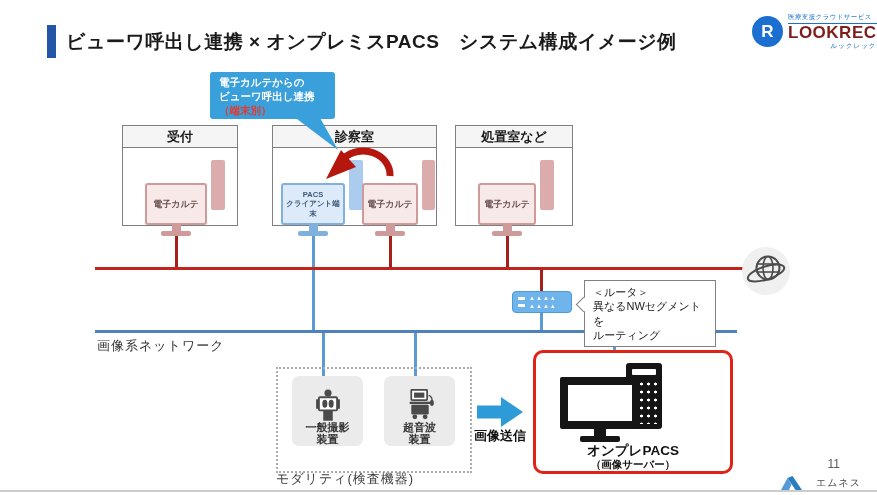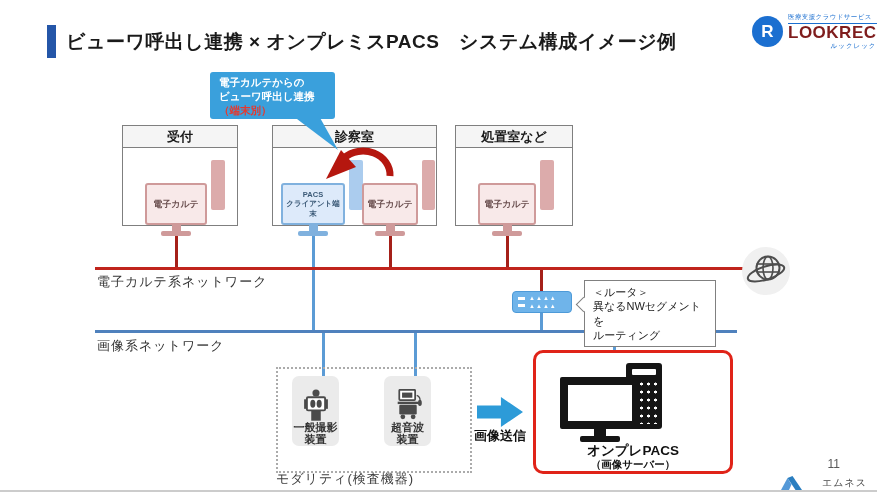--- a/index.html
+++ b/index.html
@@ -54,21 +54,21 @@
   .router { left:512px; top:291px; width:60px; height:22px; background:#6fb4ea; border:1.5px solid #4d9ad8; border-radius:4px; padding:2px 5px; display:flex; flex-direction:column; justify-content:space-evenly; z-index:4; }
   .r-row { display:flex; align-items:center; gap:4px; line-height:1; }
   .r-bar { width:7px; height:2.5px; background:#ffffff; }
   .r-ports { color:#ffffff; font-size:6px; letter-spacing:1px; }
   .router-callout { left:584px; top:280px; width:132px; background:#ffffff; border:1px solid #808080; padding:4px 8px; font-size:11px; line-height:1.3; color:#222222; z-index:5; }
   .rc-tail { left:-7px; top:18px; width:11px; height:11px; background:#ffffff; border-left:1px solid #808080; border-bottom:1px solid #808080; transform:rotate(45deg); position:absolute; }
 
   
   .modality-box { left:276px; top:367px; width:196px; height:106px; border:2px dotted #ababab; z-index:1; }
   .mod-caption { left:276px; top:470px; width:196px; font-size:13px; color:#3d3d3d; letter-spacing:1px; z-index:2; }
-  .device-card { top:376px; width:47px; height:70px; background:#ebebeb; border-radius:7px; display:flex; flex-direction:column; align-items:center; padding-top:13px; z-index:2; }
+  .device-card { top:376px; width:71px; height:70px; background:#ebebeb; border-radius:7px; display:flex; flex-direction:column; align-items:center; padding-top:13px; z-index:2; }
   .device-label { font-size:11px; font-weight:bold; color:#333333; line-height:1.15; text-align:center; white-space:pre-line; }
 
   
   .big-arrow { left:477px; top:397px; width:46px; height:30px; background:#2d9bd8; clip-path:polygon(0 28%, 52% 28%, 52% 0, 100% 50%, 52% 100%, 52% 72%, 0 72%); z-index:2; }
   .transfer-label { left:464px; top:427px; width:72px; text-align:center; font-size:13px; font-weight:bold; color:#111111; z-index:2; }
 
   
   .pacs-box { left:533px; top:350px; width:200px; height:124px; border:3.5px solid #e02318; border-radius:10px; background:#ffffff; z-index:2; }
   .pacs-tower { left:626px; top:363px; width:36px; height:66px; background:#151515; border-radius:3px; z-index:3; }
   .pacs-slot { left:632px; top:369px; width:24px; height:6px; background:#ffffff; border-radius:1px; z-index:4; }
@@ -81,21 +81,21 @@
   .pacs-sub { left:543px; top:458px; width:180px; text-align:center; font-size:10.5px; font-weight:bold; color:#111111; z-index:6; }
 
   
   .globe { left:741px; top:246px; z-index:2; }
 
   
   .overlay { left:0; top:0; z-index:5; pointer-events:none; }
 
   
   .page-number { left:800px; top:457px; width:40px; text-align:right; font-size:12px; color:#595959; }
-  .brand { left:781px; top:476px; display:flex; align-items:flex-end; gap:20px; }
+  .brand { left:781px; top:476px; display:flex; align-items:flex-end; gap:14px; }
   .brand-text { font-size:10px; color:#4a4a4a; letter-spacing:1px; }
   .bottom-rule { left:0; top:490px; width:877px; height:1.5px; background:#cccccc; }
 </style>
 </head>
 <body>
 
 <div class="slide">
 
   <div class="abs title-accent"></div>
   <div class="abs page-title">ビューワ呼出し連携 × オンプレミスPACS　システム構成イメージ例</div>
@@ -158,21 +158,20 @@
   <div class="abs vline red-v" style="left:389px; top:210px; height:58px;"></div>
   <div class="abs vline red-v" style="left:506px; top:210px; height:58px;"></div>
   <div class="abs vline blue-v" style="left:312px; top:210px; height:121px;"></div>
   <div class="abs vline red-v" style="left:540px; top:269px; height:23px;"></div>
   <div class="abs vline blue-v" style="left:540px; top:313px; height:18px;"></div>
   <div class="abs vline blue-v" style="left:322px; top:332px; height:44px;"></div>
   <div class="abs vline blue-v" style="left:414px; top:332px; height:44px;"></div>
   <div class="abs vline blue-v" style="left:613px; top:332px; height:44px;"></div>
 
   <div class="abs hline red-h" style="left:95px; top:267px; width:652px;"></div>
-  <div class="abs net-label" style="left:97px; top:273px;">電子カルテ系ネットワーク</div>
   <div class="abs hline blue-h" style="left:95px; top:330px; width:642px;"></div>
   <div class="abs net-label" style="left:97px; top:337px;text-align:center;">画像系ネットワーク</div>
 
   <div class="abs router">
     <div class="r-row">
         <span class="r-bar"></span>
         <span class="r-ports">▲▲▲▲</span>
       </div>
     <div class="r-row">
         <span class="r-bar"></span>

